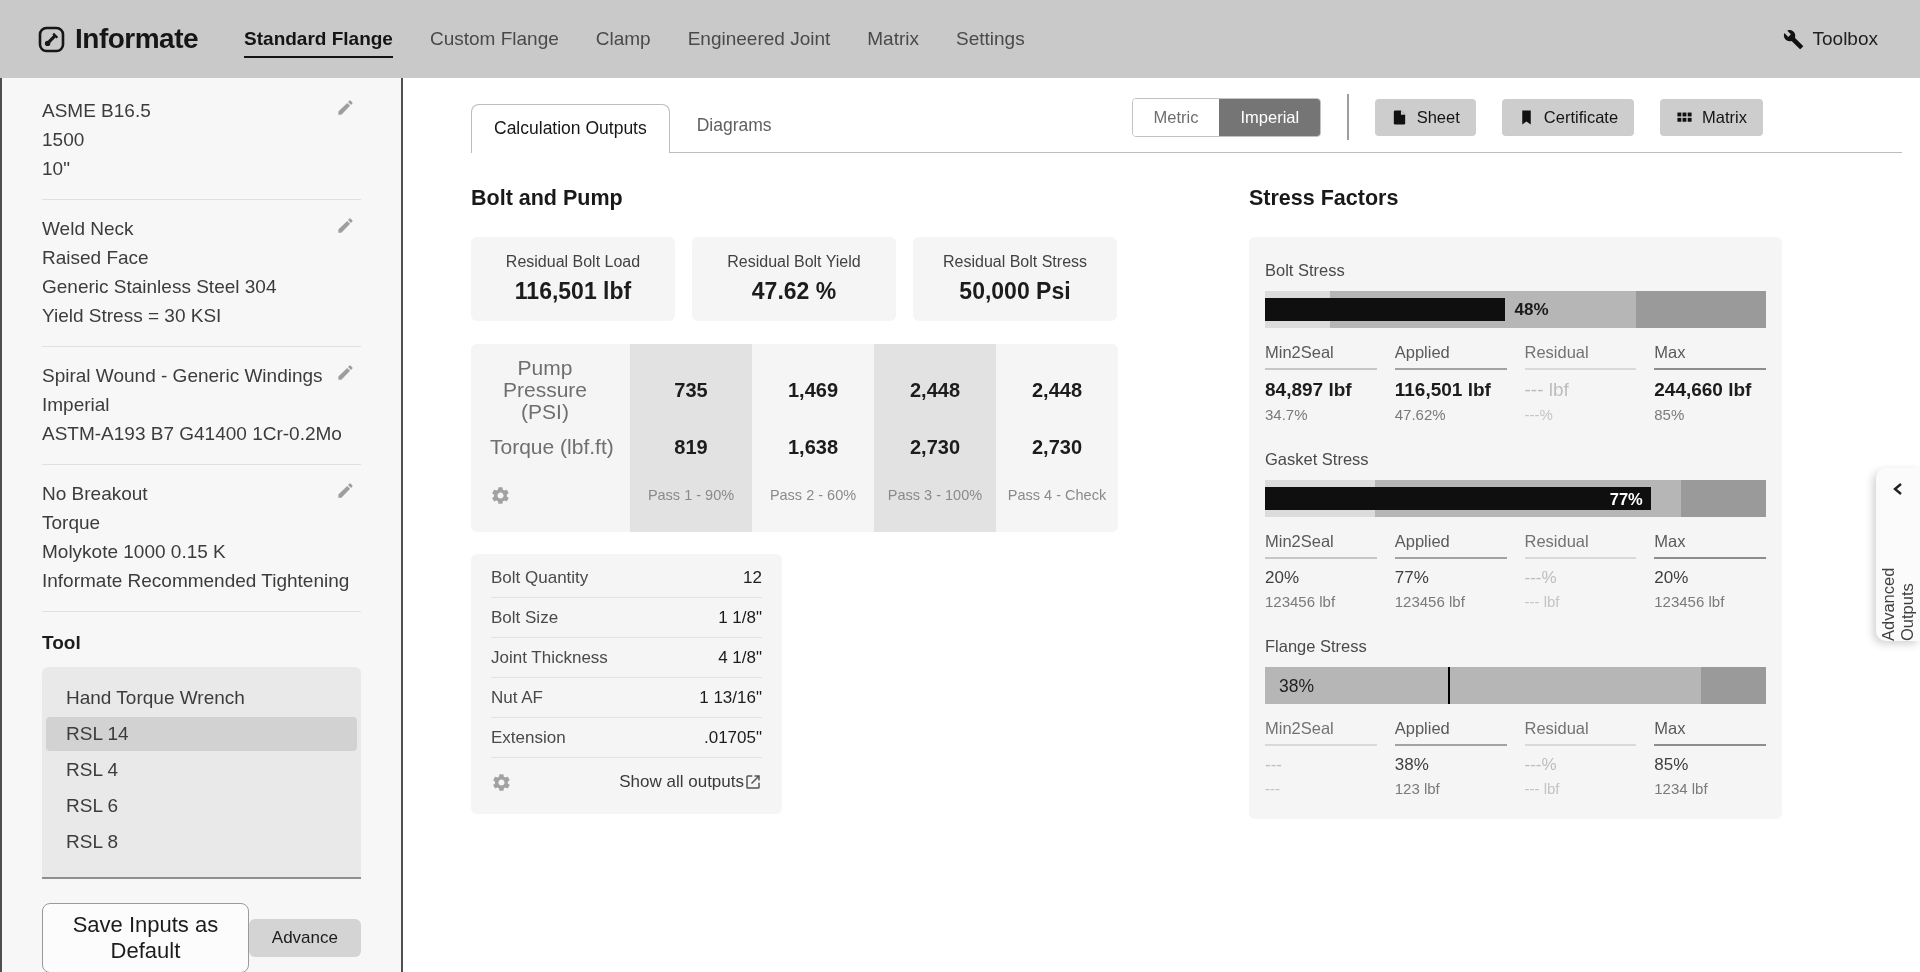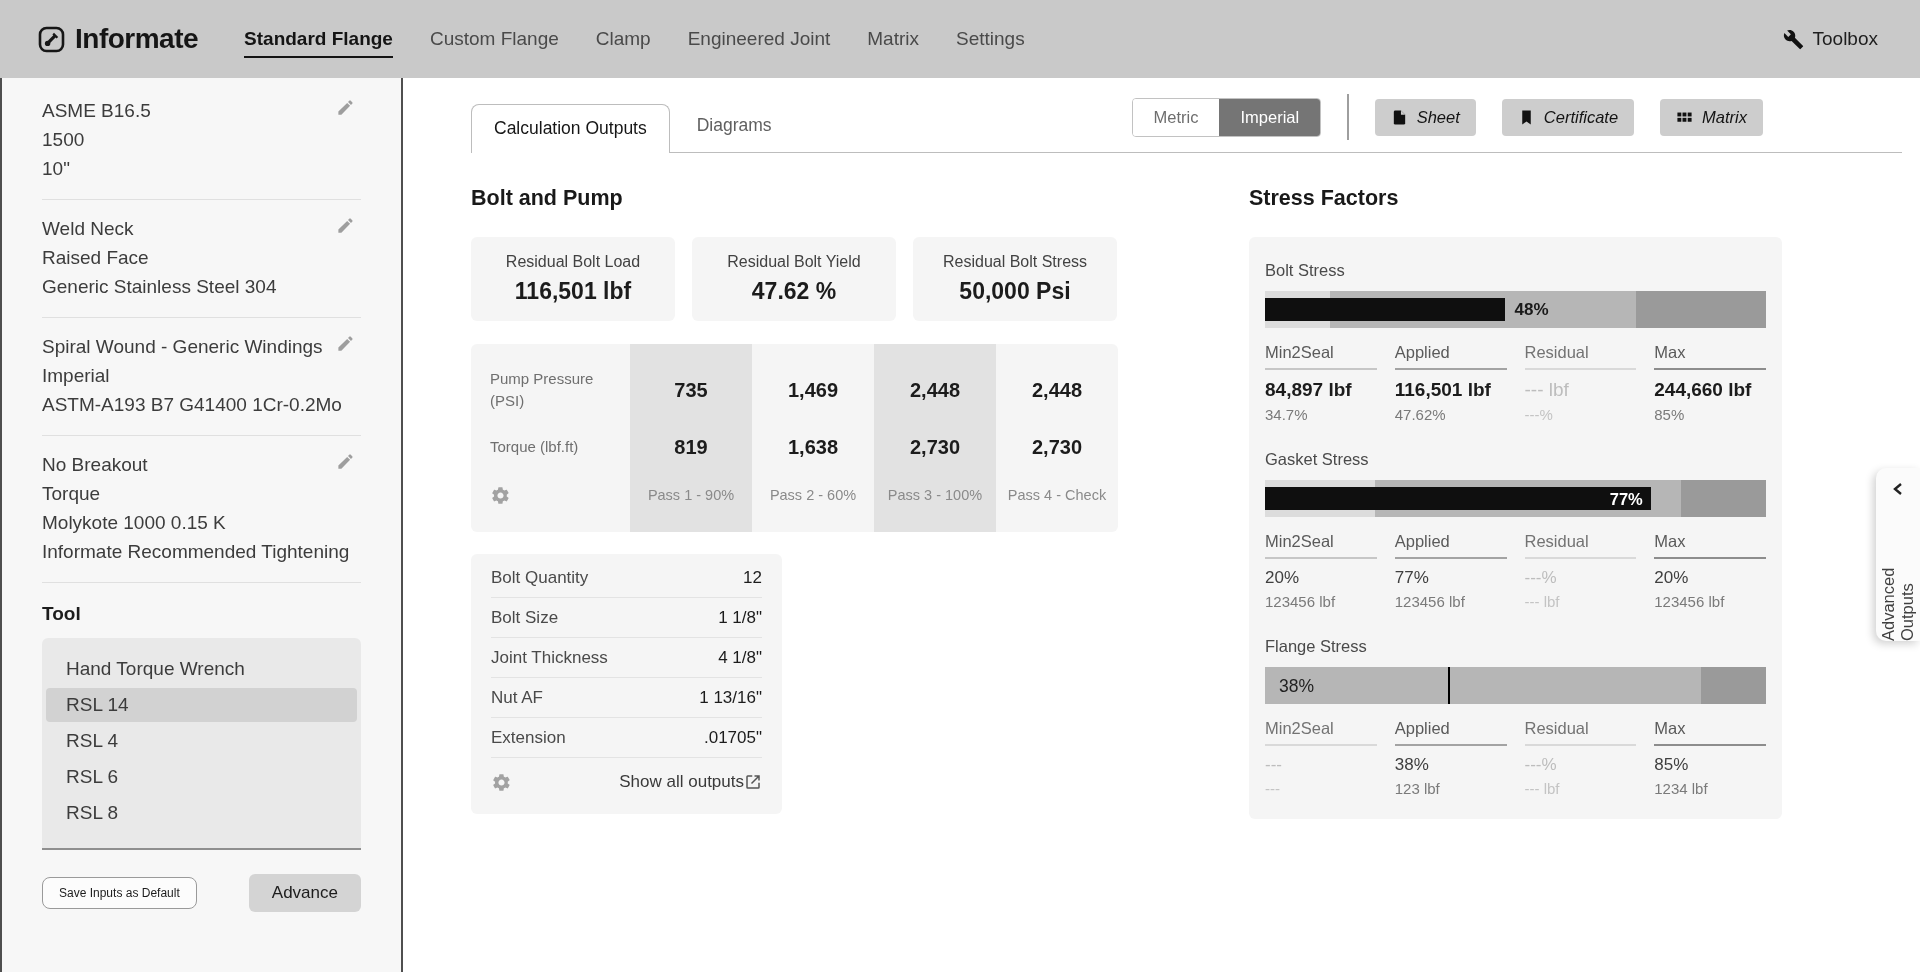--- a/index.html
+++ b/index.html
@@ -30,21 +30,21 @@
   .side-line { font-size: 19px; line-height: 29px; color: #3c3c3c; }
   .edit-icon { position: absolute; top: 16px; right: 6px; cursor: pointer; }
   .tool-heading { font-size: 19px; font-weight: bold; color: #1d1d1d; margin: 20px 0 13px; }
   .tool-list { background: #e9e9e9; border-radius: 6px 6px 0 0; border-bottom: 2px solid #8f8f8f;
     padding: 12px 4px 16px; }
   .tool-item { font-size: 19px; color: #3c3c3c; padding: 6px 0 6px 20px; margin: 2px 0;
     border-radius: 4px; cursor: pointer; }
   .tool-item.selected { background: #d2d2d2; }
   .side-buttons { margin-top: 24px; display: flex; justify-content: space-between; align-items: center; }
   .save-btn { background: #fcfcfc; border: 1.5px solid #9a9a9a; border-radius: 8px;
-    padding: 8px 16px; font-size: 12px; color: #1c1c1c; cursor: pointer;
+    padding: 8px 16px; font-size: 22px; color: #1c1c1c; cursor: pointer;
     font-family: "Liberation Sans", sans-serif; }
   .advance-btn { background: #d4d4d4; border: none; border-radius: 6px; padding: 9px 23px;
     font-size: 17px; color: #1c1c1c; cursor: pointer; font-family: "Liberation Sans", sans-serif; }
 
   
   .main { flex: 1; position: relative; padding: 28px 0 0 68px; }
   .tabs-row { display: flex; align-items: flex-end; border-bottom: 1px solid #bdbdbd;
     margin-right: 18px; height: 47px; position: relative; }
   .tab-active { background: #fff; border: 1px solid #bdbdbd; border-bottom: none;
     border-radius: 8px 8px 0 0; padding: 13px 22px 14px; font-size: 17.5px; color: #161616;
@@ -53,41 +53,41 @@
   .top-controls { position: absolute; right: 139px; top: -12px; display: flex;
     align-items: center; gap: 26px; }
   .unit-toggle { display: flex; border-radius: 4px; overflow: hidden;
     border: 1px solid #c2c2c2; }
   .unit-opt { font-size: 16.5px; padding: 9px 21px; cursor: pointer; }
   .unit-opt.off { background: #fff; color: #6e6e6e; }
   .unit-opt.on { background: #757575; color: #fff; }
   .vdivider { width: 1.5px; height: 46px; background: #9e9e9e; }
   .action-btn { background: #cdcdcd; border: none; border-radius: 4px; padding: 9px 16px;
     font-size: 16.5px; color: #141414; display: flex; align-items: center; gap: 9px;
-    cursor: pointer; font-family: "Liberation Sans", sans-serif; font-style: italic; }
+    cursor: pointer; font-family: "Liberation Sans", sans-serif; }
 
   .columns { display: flex; gap: 131px; margin-top: 33px; }
   .section-heading { font-size: 21.5px; font-weight: bold; color: #191919; margin-bottom: 26px; }
 
   
   .bp-col { width: 647px; }
   .metric-cards { display: flex; gap: 17px; }
   .metric-card { width: 204px; height: 84px; background: #f5f5f5; border-radius: 6px;
     display: flex; flex-direction: column; align-items: center; justify-content: center; gap: 7px; }
   .metric-label { font-size: 16px; color: #424242; }
   .metric-value { font-size: 23px; font-weight: bold; color: #1c1c1c; }
 
   .pump-table { margin-top: 23px; width: 647px; background: #f5f5f5; border-radius: 6px;
     display: flex; overflow: hidden; }
   .pt-labels { width: 159px; padding-left: 19px; padding-top: 12px; padding-bottom: 12px;
     display: flex; flex-direction: column; }
   .pt-cell-1 { height: 68px; display: flex; align-items: center; }
   .pt-cell-2 { height: 46px; display: flex; align-items: center; }
   .pt-cell-3 { height: 50px; display: flex; align-items: center; }
-  .pt-label { font-size: 15px; color: #6f6f6f; line-height: 22px; }
+  .pt-label { font-size: 21px; color: #6f6f6f; line-height: 22px; text-align: center; }
   .pass-col { width: 122px; text-align: center; padding-top: 12px; padding-bottom: 12px; }
   .pass-col.shaded { background: #e2e2e2; }
   .pass-val { font-size: 20px; font-weight: bold; color: #1c1c1c; height: 68px;
     display: flex; align-items: center; justify-content: center; }
   .pass-val.v2 { height: 46px; }
   .pass-name { font-size: 14.5px; color: #8a8a8a; height: 50px; display: flex;
     align-items: center; justify-content: center; }
 
   .details-card { margin-top: 22px; width: 311px; background: #f5f5f5; border-radius: 6px;
     padding: 4px 20px 8px; }
@@ -182,20 +182,21 @@
         <svg width="19" height="19" viewBox="0 0 24 24">
             <path fill="#9e9e9e" d="M3 17.2V21h3.8L17.8 9.9l-3.7-3.7L3 17.2zM20.7 7c.4-.4.4-1 0-1.4l-2.3-2.3c-.4-.4-1-.4-1.4 0l-1.8 1.8 3.7 3.7L20.7 7z"></path>
           </svg>
       </span>
     </div>
 
     <div class="side-card">
       <div class="side-line">Weld Neck</div>
       <div class="side-line">Raised Face</div>
       <div class="side-line">Generic Stainless Steel 304</div>
+      <div class="side-line">Yield Stress = 30 KSI</div>
       <span class="edit-icon">
         <svg width="19" height="19" viewBox="0 0 24 24">
             <path fill="#9e9e9e" d="M3 17.2V21h3.8L17.8 9.9l-3.7-3.7L3 17.2zM20.7 7c.4-.4.4-1 0-1.4l-2.3-2.3c-.4-.4-1-.4-1.4 0l-1.8 1.8 3.7 3.7L20.7 7z"></path>
           </svg>
       </span>
     </div>
 
     <div class="side-card">
       <div class="side-line">Spiral Wound - Generic Windings</div>
       <div class="side-line">Imperial</div>

